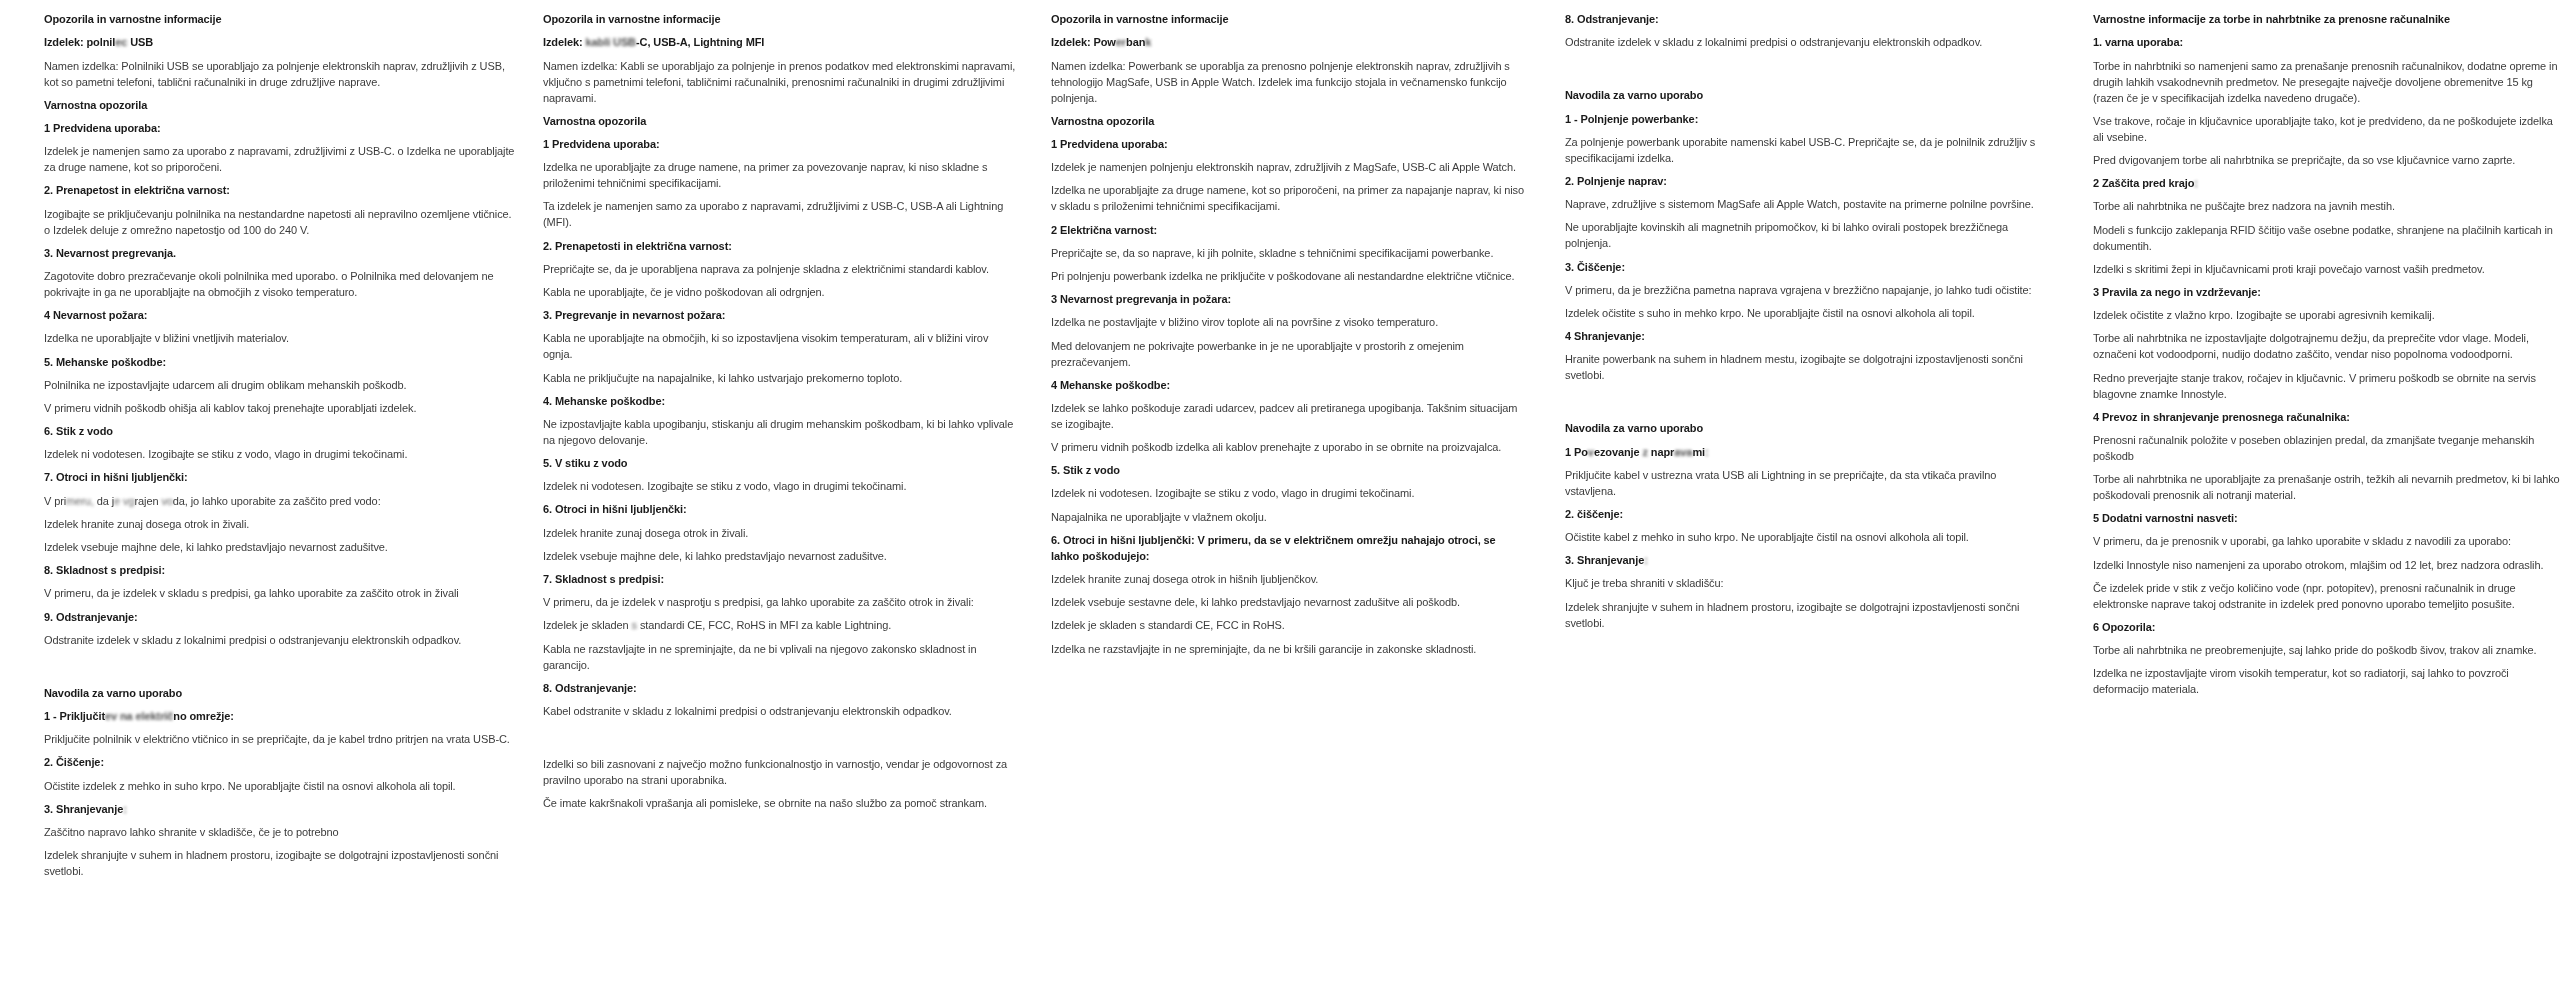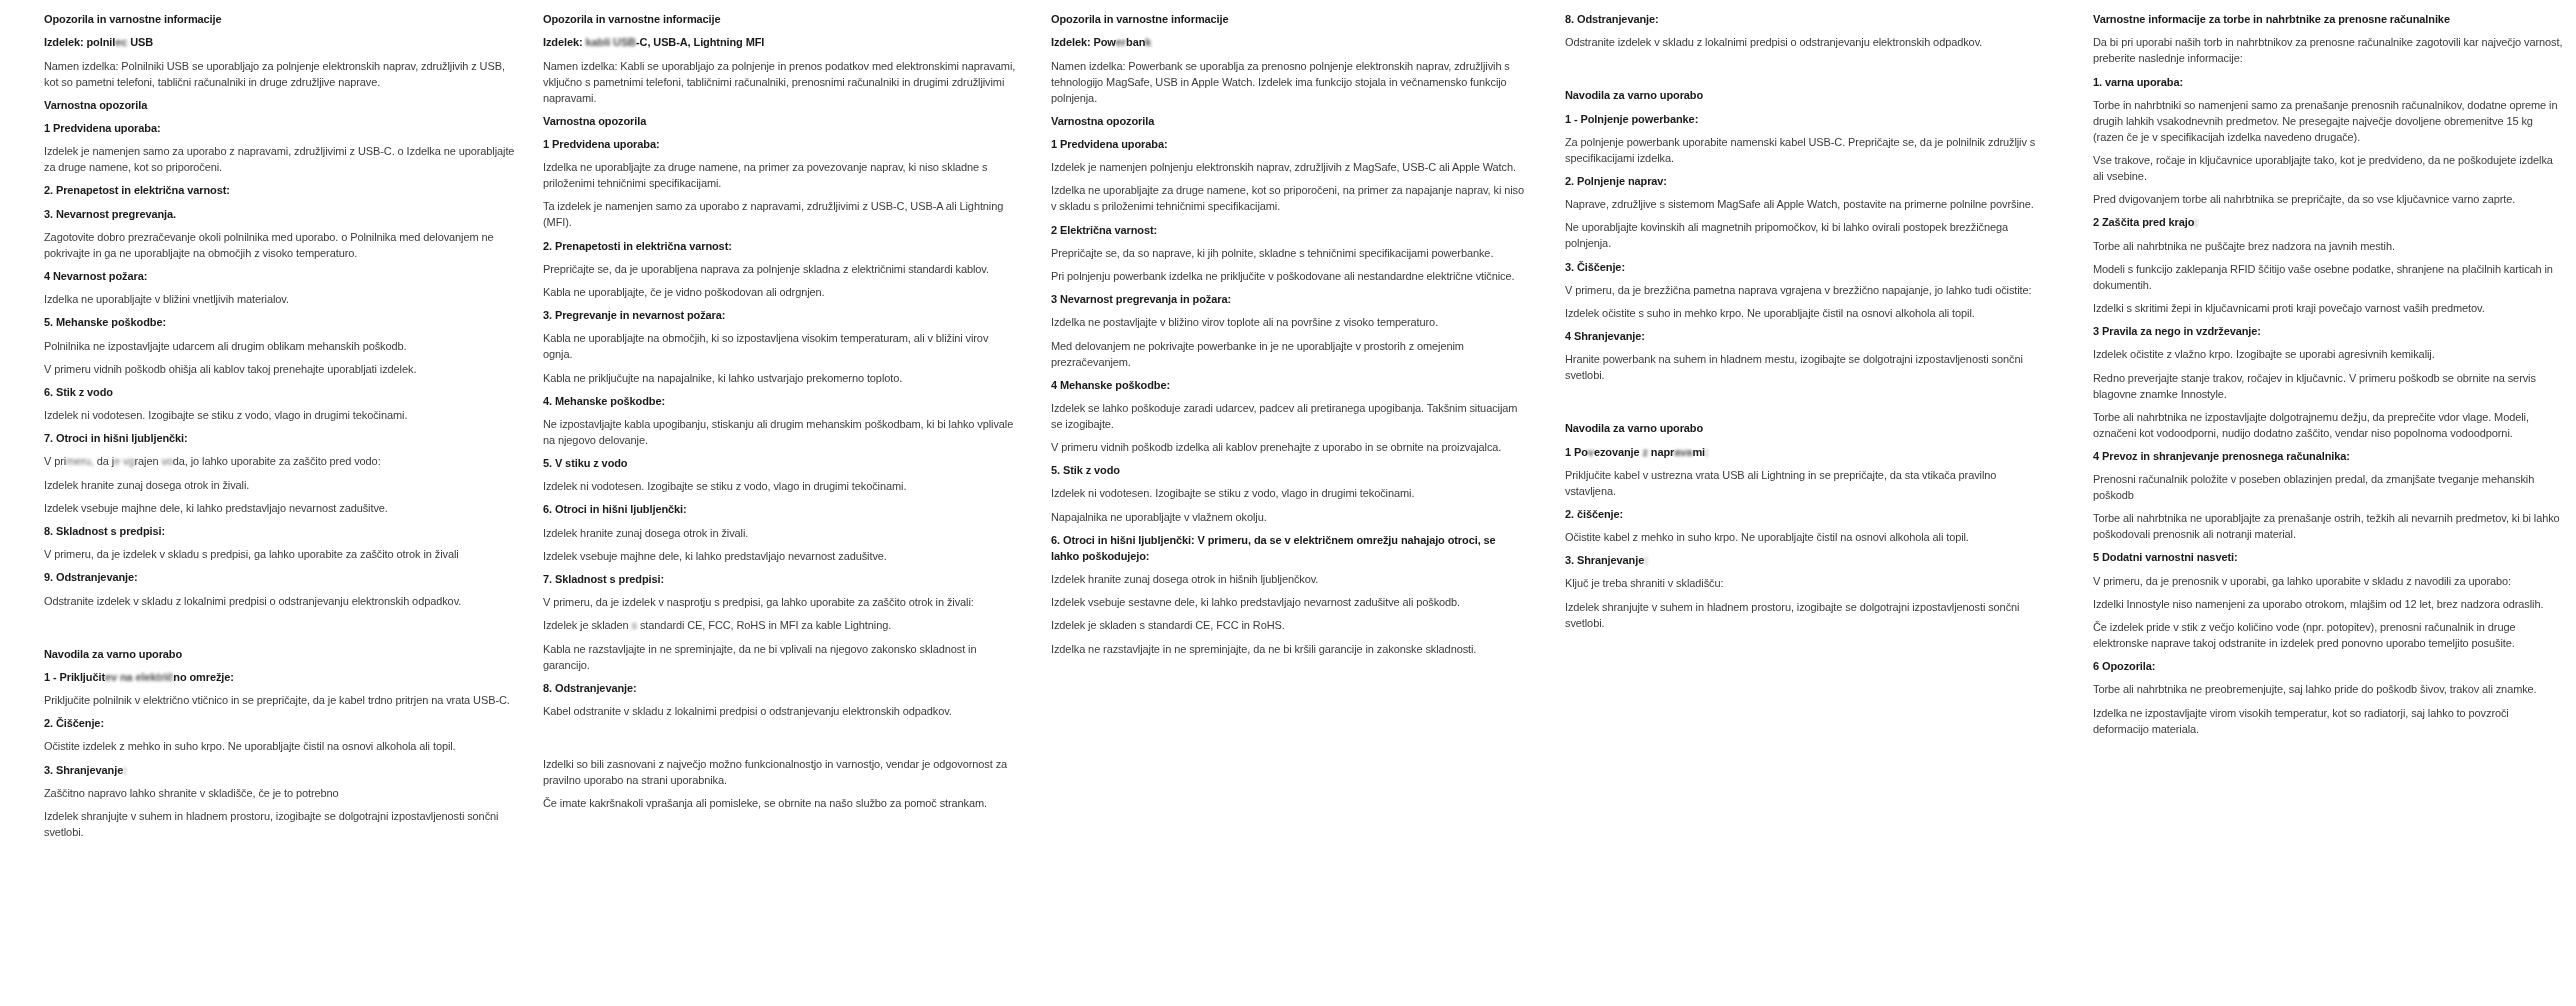--- a/index.html
+++ b/index.html
@@ -51,20 +51,21 @@
 
 <main data-name="document-page">
     <section class="col" data-name="column-polnilec-usb">
       <div class="h" data-name="section-heading"><span data-name="text-segment">Opozorila in varnostne informacije</span></div>
       <div class="h" data-name="section-heading"><span data-name="text-segment">Izdelek: polnil</span><span data-name="smudged-text-segment" class="smudge">ec</span><span data-name="text-segment"> USB</span></div>
       <div class="p" data-name="paragraph"><span data-name="text-segment">Namen izdelka: Polnilniki USB se uporabljajo za polnjenje elektronskih naprav, združljivih z USB, kot so pametni telefoni, tablični računalniki in druge združljive naprave.</span></div>
       <div class="h" data-name="section-heading"><span data-name="text-segment">Varnostna opozorila</span></div>
       <div class="h" data-name="section-heading"><span data-name="text-segment">1 Predvidena uporaba:</span></div>
       <div class="p" data-name="paragraph"><span data-name="text-segment">Izdelek je namenjen samo za uporabo z napravami, združljivimi z USB-C. o Izdelka ne uporabljajte za druge namene, kot so priporočeni.</span></div>
       <div class="h" data-name="section-heading"><span data-name="text-segment">2. Prenapetost in električna varnost:</span></div>
+      <div class="p" data-name="paragraph"><span data-name="text-segment">Izogibajte se priključevanju polnilnika na nestandardne napetosti ali nepravilno ozemljene vtičnice. o Izdelek deluje z omrežno napetostjo od 100 do 240 V.</span></div>
       <div class="h" data-name="section-heading"><span data-name="text-segment">3. Nevarnost pregrevanja.</span></div>
       <div class="p" data-name="paragraph"><span data-name="text-segment">Zagotovite dobro prezračevanje okoli polnilnika med uporabo. o Polnilnika med delovanjem ne pokrivajte in ga ne uporabljajte na območjih z visoko temperaturo.</span></div>
       <div class="h" data-name="section-heading"><span data-name="text-segment">4 Nevarnost požara:</span></div>
       <div class="p" data-name="paragraph"><span data-name="text-segment">Izdelka ne uporabljajte v bližini vnetljivih materialov.</span></div>
       <div class="h" data-name="section-heading"><span data-name="text-segment">5. Mehanske poškodbe:</span></div>
       <div class="p" data-name="paragraph"><span data-name="text-segment">Polnilnika ne izpostavljajte udarcem ali drugim oblikam mehanskih poškodb.</span></div>
       <div class="p" data-name="paragraph"><span data-name="text-segment">V primeru vidnih poškodb ohišja ali kablov takoj prenehajte uporabljati izdelek.</span></div>
       <div class="h" data-name="section-heading"><span data-name="text-segment">6. Stik z vodo</span></div>
       <div class="p" data-name="paragraph"><span data-name="text-segment">Izdelek ni vodotesen. Izogibajte se stiku z vodo, vlago in drugimi tekočinami.</span></div>
       <div class="h" data-name="section-heading"><span data-name="text-segment">7. Otroci in hišni ljubljenčki:</span></div>
@@ -158,33 +159,32 @@
       <div class="h" data-name="section-heading"><span data-name="text-segment">1 Po</span><span data-name="smudged-text-segment" class="smudge">v</span><span data-name="text-segment">ezovanje </span><span data-name="smudged-text-segment" class="smudge">z</span><span data-name="text-segment"> napr</span><span data-name="smudged-text-segment" class="smudge">ava</span><span data-name="text-segment">mi</span><span data-name="smudged-text-segment" class="smudge">:</span></div>
       <div class="p" data-name="paragraph"><span data-name="text-segment">Priključite kabel v ustrezna vrata USB ali Lightning in se prepričajte, da sta vtikača pravilno vstavljena.</span></div>
       <div class="h" data-name="section-heading"><span data-name="text-segment">2. čiščenje:</span></div>
       <div class="p" data-name="paragraph"><span data-name="text-segment">Očistite kabel z mehko in suho krpo. Ne uporabljajte čistil na osnovi alkohola ali topil.</span></div>
       <div class="h" data-name="section-heading"><span data-name="text-segment">3. Shranjevanje</span><span data-name="smudged-text-segment" class="smudge">:</span></div>
       <div class="p" data-name="paragraph"><span data-name="text-segment">Ključ je treba shraniti v skladišču:</span></div>
       <div class="p" data-name="paragraph"><span data-name="text-segment">Izdelek shranjujte v suhem in hladnem prostoru, izogibajte se dolgotrajni izpostavljenosti sončni svetlobi.</span></div>
     </section>
     <section class="col" data-name="column-torbe-nahrbtniki">
       <div class="h" data-name="section-heading"><span data-name="text-segment">Varnostne informacije za torbe in nahrbtnike za prenosne računalnike</span></div>
-      <div class="p" data-name="paragraph"><span data-name="text-segment">Da bi pri uporabi naših torb in nahrbtnikov za prenosne računalnike zagotovili kar največjo varnost, preberite naslednje informacije:</span></div>
       <div class="h" data-name="section-heading"><span data-name="text-segment">1. varna uporaba:</span></div>
       <div class="p" data-name="paragraph"><span data-name="text-segment">Torbe in nahrbtniki so namenjeni samo za prenašanje prenosnih računalnikov, dodatne opreme in drugih lahkih vsakodnevnih predmetov. Ne presegajte največje dovoljene obremenitve 15 kg (razen če je v specifikacijah izdelka navedeno drugače).</span></div>
       <div class="p" data-name="paragraph"><span data-name="text-segment">Vse trakove, ročaje in ključavnice uporabljajte tako, kot je predvideno, da ne poškodujete izdelka ali vsebine.</span></div>
       <div class="p" data-name="paragraph"><span data-name="text-segment">Pred dvigovanjem torbe ali nahrbtnika se prepričajte, da so vse ključavnice varno zaprte.</span></div>
       <div class="h" data-name="section-heading"><span data-name="text-segment">2 Zaščita pred krajo</span><span data-name="smudged-text-segment" class="smudge">:</span></div>
       <div class="p" data-name="paragraph"><span data-name="text-segment">Torbe ali nahrbtnika ne puščajte brez nadzora na javnih mestih.</span></div>
       <div class="p" data-name="paragraph"><span data-name="text-segment">Modeli s funkcijo zaklepanja RFID ščitijo vaše osebne podatke, shranjene na plačilnih karticah in dokumentih.</span></div>
       <div class="p" data-name="paragraph"><span data-name="text-segment">Izdelki s skritimi žepi in ključavnicami proti kraji povečajo varnost vaših predmetov.</span></div>
       <div class="h" data-name="section-heading"><span data-name="text-segment">3 Pravila za nego in vzdrževanje:</span></div>
       <div class="p" data-name="paragraph"><span data-name="text-segment">Izdelek očistite z vlažno krpo. Izogibajte se uporabi agresivnih kemikalij.</span></div>
+      <div class="p" data-name="paragraph"><span data-name="text-segment">Torbe ali nahrbtnika ne izpostavljajte dolgotrajnemu dežju, da preprečite vdor vlage. Modeli, označeni kot vodoodporni, nudijo dodatno zaščito, vendar niso popolnoma vodoodporni.</span></div>
       <div class="p" data-name="paragraph"><span data-name="text-segment">Redno preverjajte stanje trakov, ročajev in ključavnic. V primeru poškodb se obrnite na servis blagovne znamke Innostyle.</span></div>
-      <div class="p" data-name="paragraph"><span data-name="text-segment">Torbe ali nahrbtnika ne izpostavljajte dolgotrajnemu dežju, da preprečite vdor vlage. Modeli, označeni kot vodoodporni, nudijo dodatno zaščito, vendar niso popolnoma vodoodporni.</span></div>
       <div class="h" data-name="section-heading"><span data-name="text-segment">4 Prevoz in shranjevanje prenosnega računalnika:</span></div>
       <div class="p" data-name="paragraph"><span data-name="text-segment">Prenosni računalnik položite v poseben oblazinjen predal, da zmanjšate tveganje mehanskih poškodb</span></div>
       <div class="p" data-name="paragraph"><span data-name="text-segment">Torbe ali nahrbtnika ne uporabljajte za prenašanje ostrih, težkih ali nevarnih predmetov, ki bi lahko poškodovali prenosnik ali notranji material.</span></div>
       <div class="h" data-name="section-heading"><span data-name="text-segment">5 Dodatni varnostni nasveti:</span></div>
       <div class="p" data-name="paragraph"><span data-name="text-segment">V primeru, da je prenosnik v uporabi, ga lahko uporabite v skladu z navodili za uporabo:</span></div>
       <div class="p" data-name="paragraph"><span data-name="text-segment">Izdelki Innostyle niso namenjeni za uporabo otrokom, mlajšim od 12 let, brez nadzora odraslih.</span></div>
       <div class="p" data-name="paragraph"><span data-name="text-segment">Če izdelek pride v stik z večjo količino vode (npr. potopitev), prenosni računalnik in druge elektronske naprave takoj odstranite in izdelek pred ponovno uporabo temeljito posušite.</span></div>
       <div class="h" data-name="section-heading"><span data-name="text-segment">6 Opozorila:</span></div>
       <div class="p" data-name="paragraph"><span data-name="text-segment">Torbe ali nahrbtnika ne preobremenjujte, saj lahko pride do poškodb šivov, trakov ali znamke.</span></div>
       <div class="p" data-name="paragraph"><span data-name="text-segment">Izdelka ne izpostavljajte virom visokih temperatur, kot so radiatorji, saj lahko to povzroči deformacijo materiala.</span></div>

